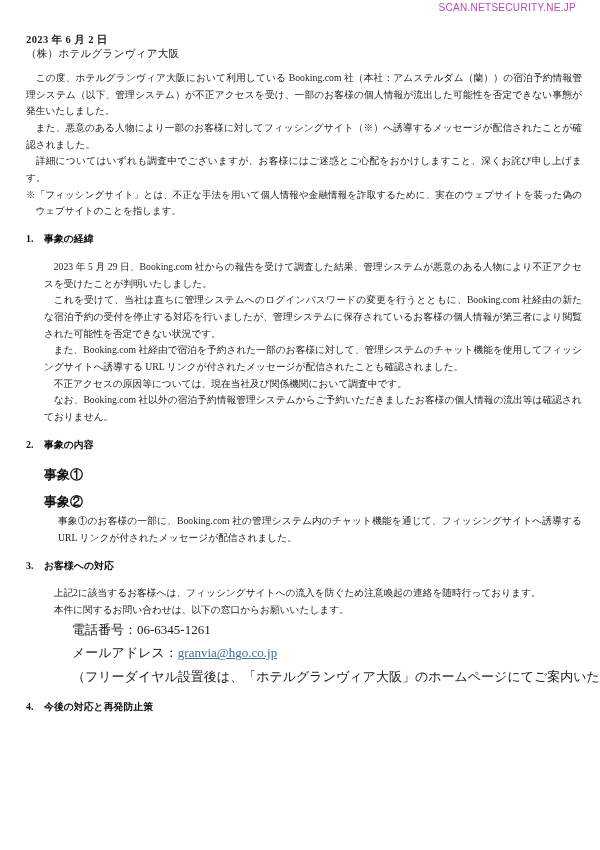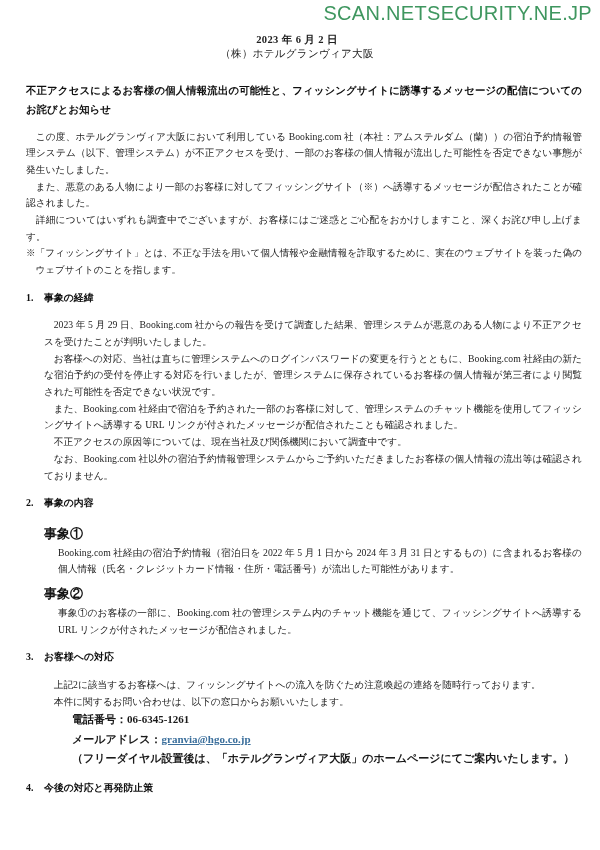--- a/index.html
+++ b/index.html
@@ -20,33 +20,33 @@
     position: absolute;
     inset: 0;
     padding: 0 18px 0 26px;
     box-sizing: border-box;
   }
 
   
   .watermark {
     position: absolute;
     top: 2px;
-    right: 8px;
+    right: 24px;
     font-family: "Liberation Sans", sans-serif;
-    font-size: 20px;
+    font-size: 10px;
     letter-spacing: 0.3px;
-    color: #15803d;
+    color: #a21caf;
     opacity: .82;
     white-space: nowrap;
   }
 
   
   .head {
     padding-top: 33px;
-    text-align: center;
+    text-align: left;
     padding-right: 14px;
   }
   .head .date {
     font-size: 10.5px;
     font-weight: bold;
     letter-spacing: .4px;
     color: #202020;
   }
   .head .issuer {
     font-size: 10.5px;
@@ -111,77 +111,72 @@
     line-height: 1.7;
     margin-top: 5px;
     font-weight: bold;
     color: #141414;
   }
   .sub-body {
     padding-left: 14px;
   }
   .contact {
     padding-left: 28px;
-    font-size: 11px;
+    font-size: 13px;
     line-height: 1.78;
-    font-weight: bold;
   }
   .contact .row { white-space: nowrap; }
   .maillink {
     color: #3b6f9c;
     text-decoration: underline;
   }
 </style>
 </head>
 <body>
 
 <div class="page">
 
   <div class="watermark">SCAN.NETSECURITY.NE.JP</div>
 
   <div class="head">
     <div class="date">2023 年 6 月 2 日</div>
     <div class="issuer">（株）ホテルグランヴィア大阪</div>
   </div>
 
-  <div class="doc-title">不正アクセスによるお客様の個人情報流出の可能性と、フィッシングサイトに誘導するメッセージの配信についてのお詫びとお知らせ</div>
 
   <div>
     <p class="para indent block">この度、ホテルグランヴィア大阪において利用している Booking.com 社（本社：アムステルダム（蘭））の宿泊予約情報管理システム（以下、管理システム）が不正アクセスを受け、一部のお客様の個人情報が流出した可能性を否定できない事態が発生いたしました。</p>
     <p class="para indent">また、悪意のある人物により一部のお客様に対してフィッシングサイト（※）へ誘導するメッセージが配信されたことが確認されました。</p>
     <p class="para indent">詳細についてはいずれも調査中でございますが、お客様にはご迷惑とご心配をおかけしますこと、深くお詫び申し上げます。</p>
     <p class="note block">※「フィッシングサイト」とは、不正な手法を用いて個人情報や金融情報を詐取するために、実在のウェブサイトを装った偽のウェブサイトのことを指します。</p>
   </div>
 
   <div class="sections">
 
     <div class="section">
       <div class="sec-head">
         <span class="sec-num">1.</span>
         <span>事象の経緯</span>
       </div>
       <div class="sec-body">
         <p class="para indent">2023 年 5 月 29 日、Booking.com 社からの報告を受けて調査した結果、管理システムが悪意のある人物により不正アクセスを受けたことが判明いたしました。</p>
-        <p class="para indent">お客様への対応、当社は直ちに管理システムへのログインパスワードの変更を行うとともに、Booking.com 社経由の新たな宿泊予約の受付を停止する対応を行いましたが、管理システムに保存されているお客様の個人情報が第三者により閲覧された可能性を否定できない状況です。</p>
+        <p class="para indent">これを受けて、当社は直ちに管理システムへのログインパスワードの変更を行うとともに、Booking.com 社経由の新たな宿泊予約の受付を停止する対応を行いましたが、管理システムに保存されているお客様の個人情報が第三者により閲覧された可能性を否定できない状況です。</p>
         <p class="para indent">また、Booking.com 社経由で宿泊を予約された一部のお客様に対して、管理システムのチャット機能を使用してフィッシングサイトへ誘導する URL リンクが付されたメッセージが配信されたことも確認されました。</p>
         <p class="para indent">不正アクセスの原因等については、現在当社及び関係機関において調査中です。</p>
         <p class="para indent">なお、Booking.com 社以外の宿泊予約情報管理システムからご予約いただきましたお客様の個人情報の流出等は確認されておりません。</p>
       </div>
     </div>
 
     <div class="section">
       <div class="sec-head">
         <span class="sec-num">2.</span>
         <span>事象の内容</span>
       </div>
       <div class="sec-body">
         <div class="sub-label">事象①</div>
-        <div class="sub-body">
-          <p class="para">Booking.com 社経由の宿泊予約情報（宿泊日を 2022 年 5 月 1 日から 2024 年 3 月 31 日とするもの）に含まれるお客様の個人情報（氏名・クレジットカード情報・住所・電話番号）が流出した可能性があります。</p>
-        </div>
         <div class="sub-label">事象②</div>
         <div class="sub-body">
           <p class="para">事象①のお客様の一部に、Booking.com 社の管理システム内のチャット機能を通じて、フィッシングサイトへ誘導する URL リンクが付されたメッセージが配信されました。</p>
         </div>
       </div>
     </div>
 
     <div class="section">
       <div class="sec-head">
         <span class="sec-num">3.</span>

